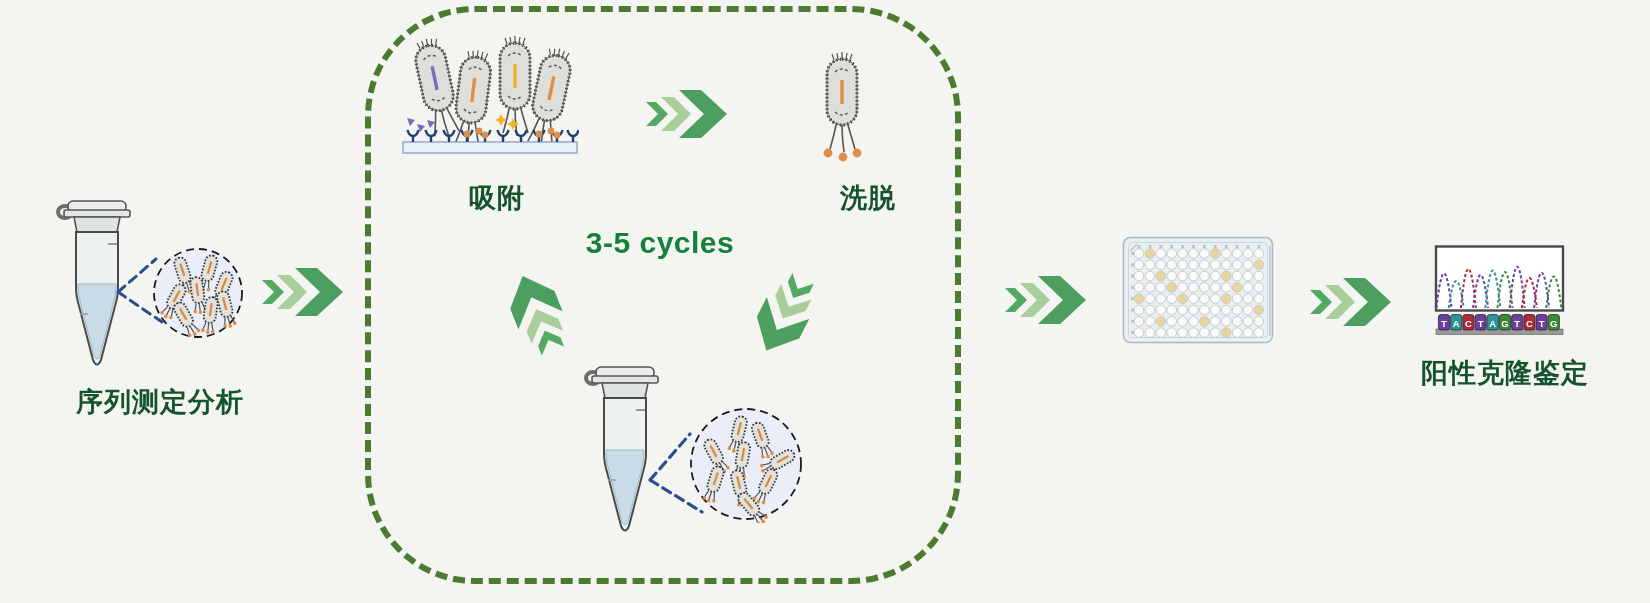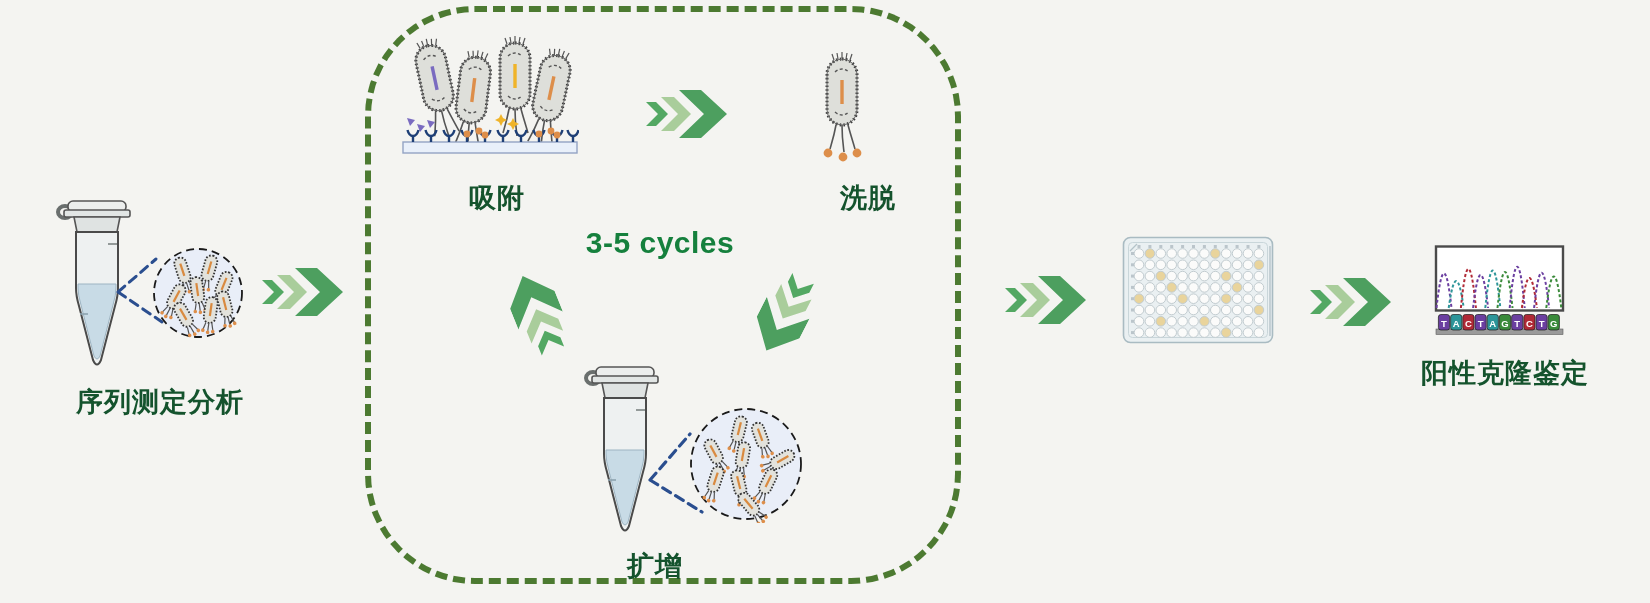--- a/index.html
+++ b/index.html
@@ -205,21 +205,20 @@
     <use href="#phSm" transform="translate(66,16) rotate(-20 9 19)"></use>
     <use href="#phSm" transform="translate(20,32) rotate(-28 9 19)"></use>
     <use href="#phSm" transform="translate(46,36) rotate(10 9 19)"></use>
     <use href="#phSm" transform="translate(82,38) rotate(60 9 19)"></use>
     <use href="#phSm" transform="translate(18,60) rotate(18 9 19)"></use>
     <use href="#phSm" transform="translate(44,64) rotate(-14 9 19)"></use>
     <use href="#phSm" transform="translate(70,62) rotate(26 9 19)"></use>
     <use href="#phSm" transform="translate(56,84) rotate(-40 9 19)"></use>
   </svg>
 
-  <div class="label" style="left:580px;top:548px;width:150px">扩增</div>
 
   <svg class="arrow" style="left:1003px;top:276px" viewBox="0 0 84 48">
       <use href="#chev3"></use>
     </svg>
 
   <svg class="abs" style="left:1122px;top:236px" width="152" height="108" viewBox="0 0 152 108">
     <rect x="1.5" y="1.5" width="149" height="105" rx="7" fill="#eaf0f2" stroke="#a9bbc2" stroke-width="1.6"></rect>
     <rect x="6.5" y="6.5" width="139" height="95" rx="4" fill="none" stroke="#c9d6da" stroke-width="1"></rect>
     <line x1="8" y1="15" x2="15" y2="8" stroke="#b4c3c9" stroke-width="1.2"></line>
     <line x1="148" y1="10" x2="148" y2="100" stroke="#bcc9ce" stroke-width="1.6"></line>

